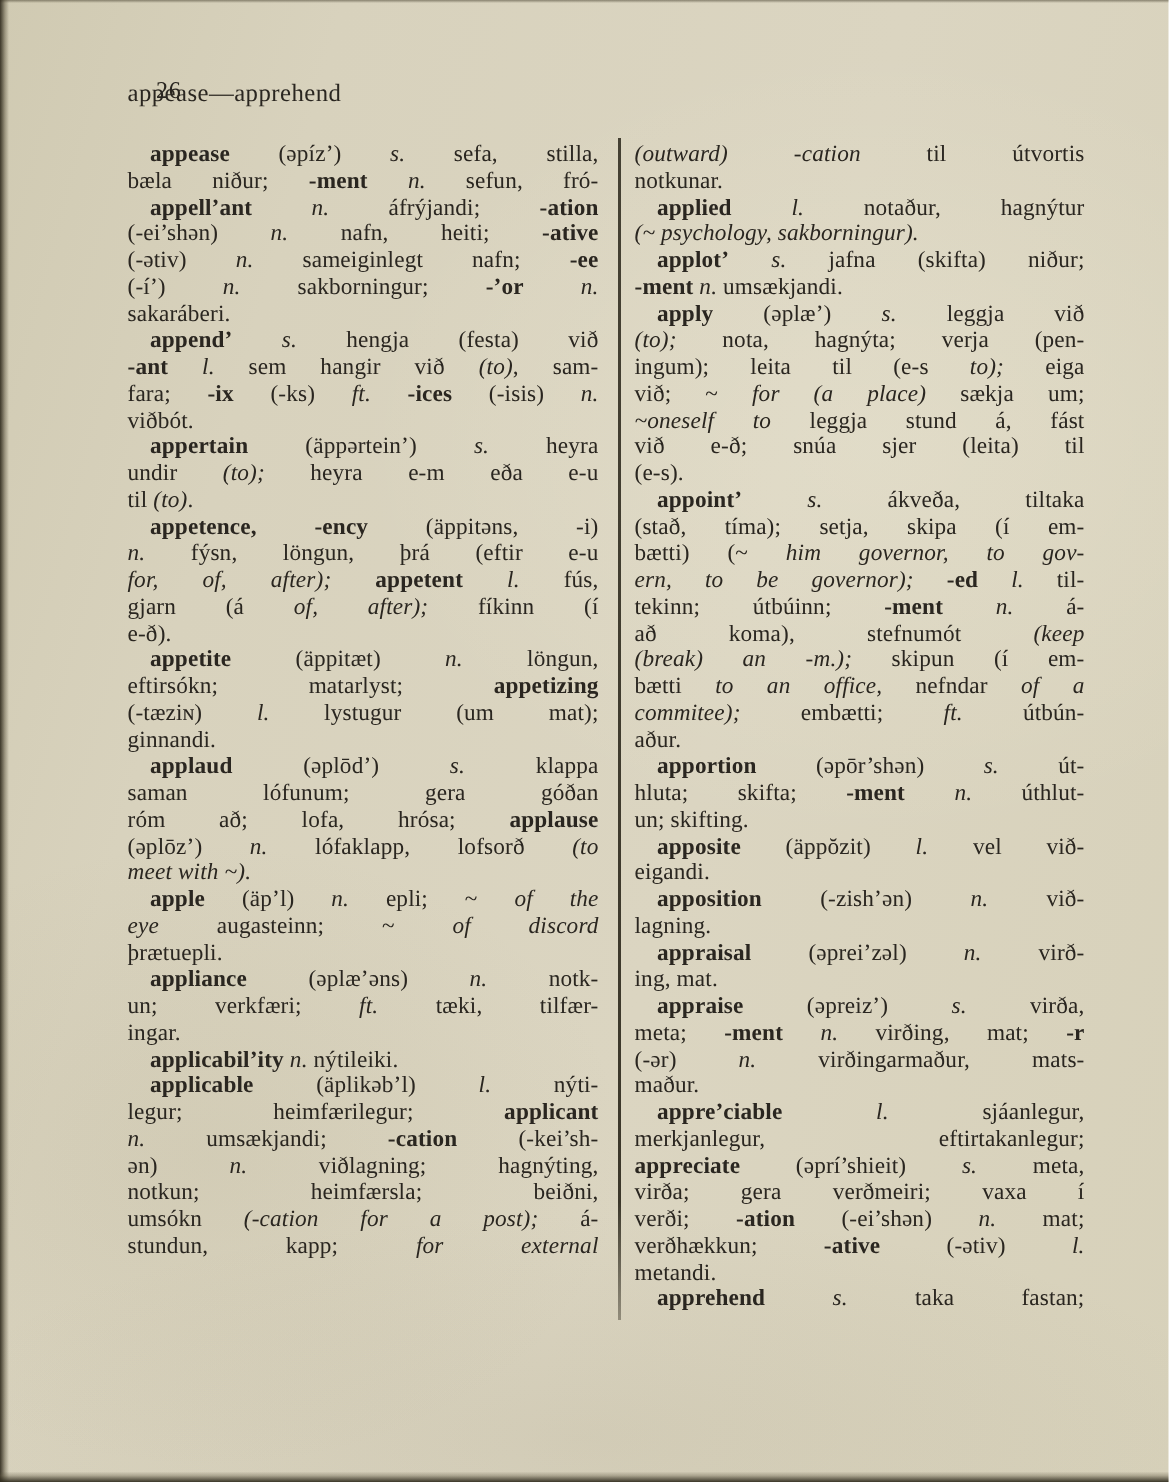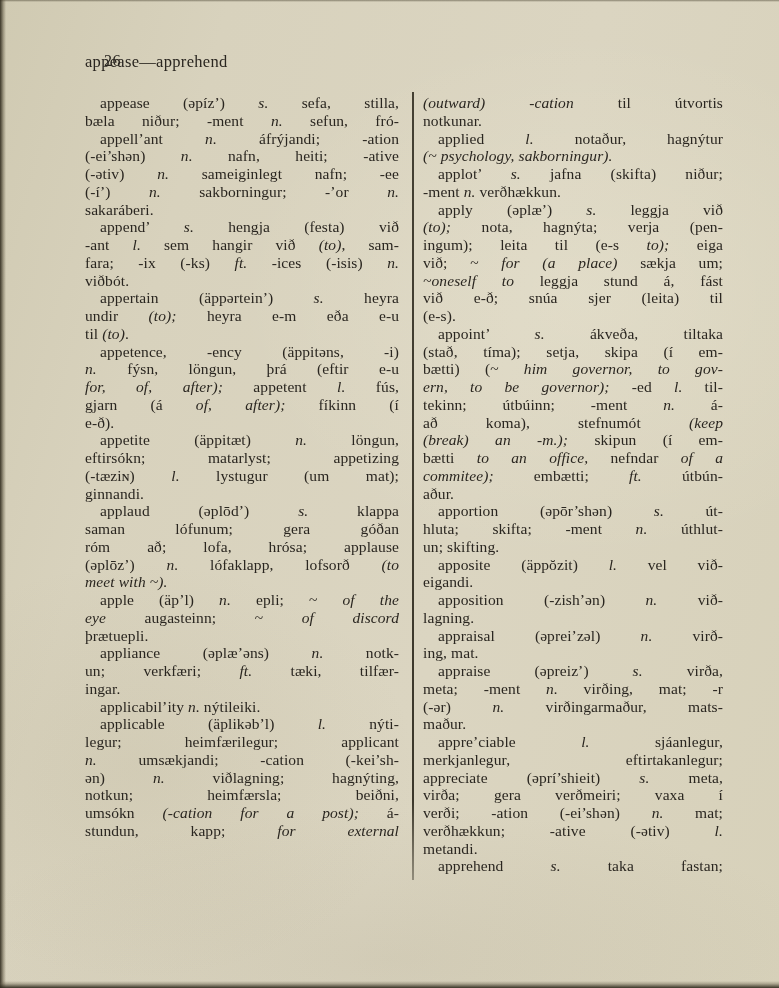--- a/index.html
+++ b/index.html
@@ -43,21 +43,21 @@
   .col-left  { width: 314px; }
   .col-right { width: 300px; }
   .divider {
     position: absolute; left: 412px; top: 92px; height: 788px; width: 1.5px;
     background: linear-gradient(to bottom, rgba(42,38,26,0.85), rgba(42,38,26,0.9) 90%, rgba(42,38,26,0.4));
   }
   .entry { margin: 0; }
   .tline { text-align: justify; text-align-last: justify; white-space: normal; }
   .tline.end { text-align-last: left; }
   .tline.ind { text-indent: 15px; }
-  .b  { font-weight: normal; }
+  .b  { font-weight: bold; }
   .i  { font-style: italic; }
 </style>
 </head>
 <body>
 
 <div class="edge-top"></div>
 <div class="edge-left"></div>
 <div class="edge-bottom"></div>
 
 <div class="page-number">26</div>
@@ -136,21 +136,21 @@
       <div class="entry">
         <div class="tline"><span class="i">(outward) -cation</span><span> til útvortis</span></div>
         <div class="tline end"><span>notkunar.</span></div>
       </div>
       <div class="entry">
         <div class="tline ind"><span class="b">applied</span><span> </span><span class="i">l.</span><span> notaður, hagnýtur</span></div>
         <div class="tline end"><span class="i">(~ psychology, sakborningur).</span></div>
       </div>
       <div class="entry">
         <div class="tline ind"><span class="b">applot’</span><span> </span><span class="i">s.</span><span> jafna (skifta) niður;</span></div>
-        <div class="tline end"><span class="b">-ment</span><span> </span><span class="i">n.</span><span> verðhækkun.</span></div>
+        <div class="tline end"><span class="b">-ment</span><span> </span><span class="i">n.</span><span> umsækjandi.</span></div>
       </div>
       <div class="entry">
         <div class="tline ind"><span class="b">apply</span><span> (əplæ’) </span><span class="i">s.</span><span> leggja við</span></div>
         <div class="tline"><span class="i">(to);</span><span> nota, hagnýta; verja (pen-</span></div>
         <div class="tline"><span>ingum); leita til (e-s </span><span class="i">to);</span><span> eiga</span></div>
         <div class="tline"><span>við; ~ </span><span class="i">for (a place)</span><span> sækja um;</span></div>
         <div class="tline"><span class="i">~oneself to</span><span> leggja stund á, fást</span></div>
         <div class="tline"><span>við e-ð; snúa sjer (leita) til</span></div>
         <div class="tline end"><span>(e-s).</span></div>
       </div>

